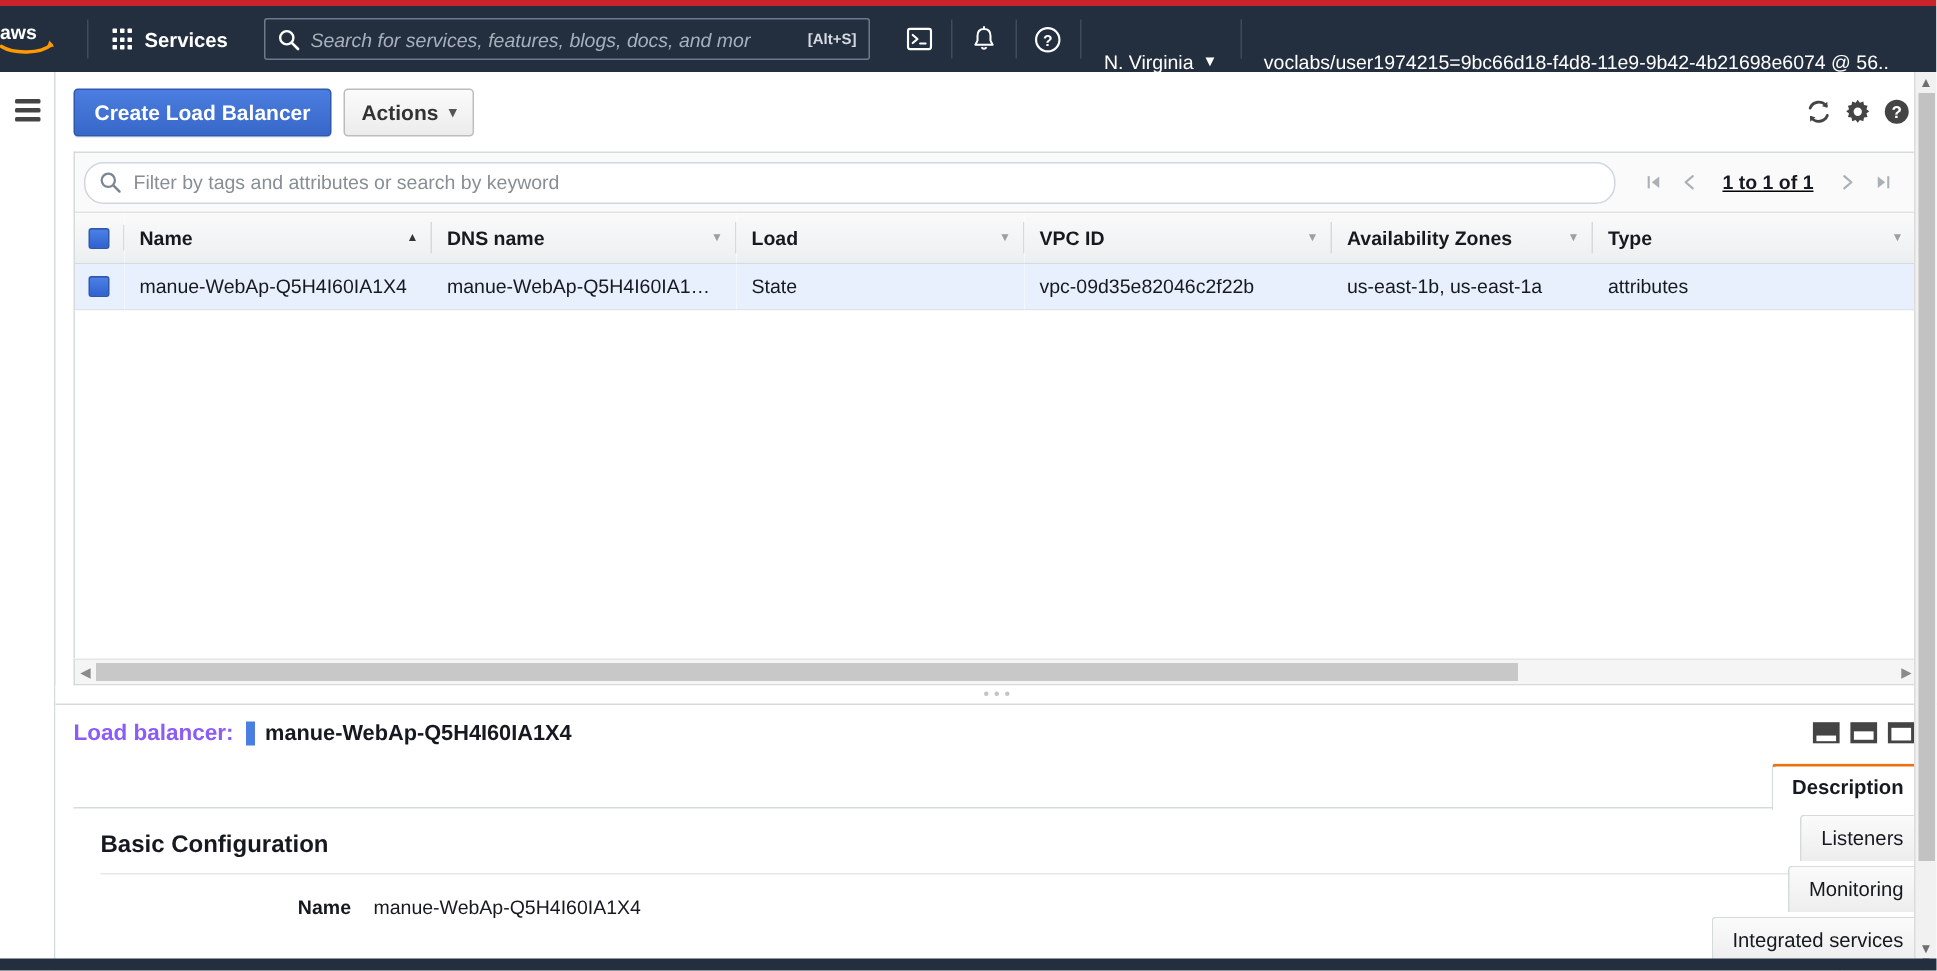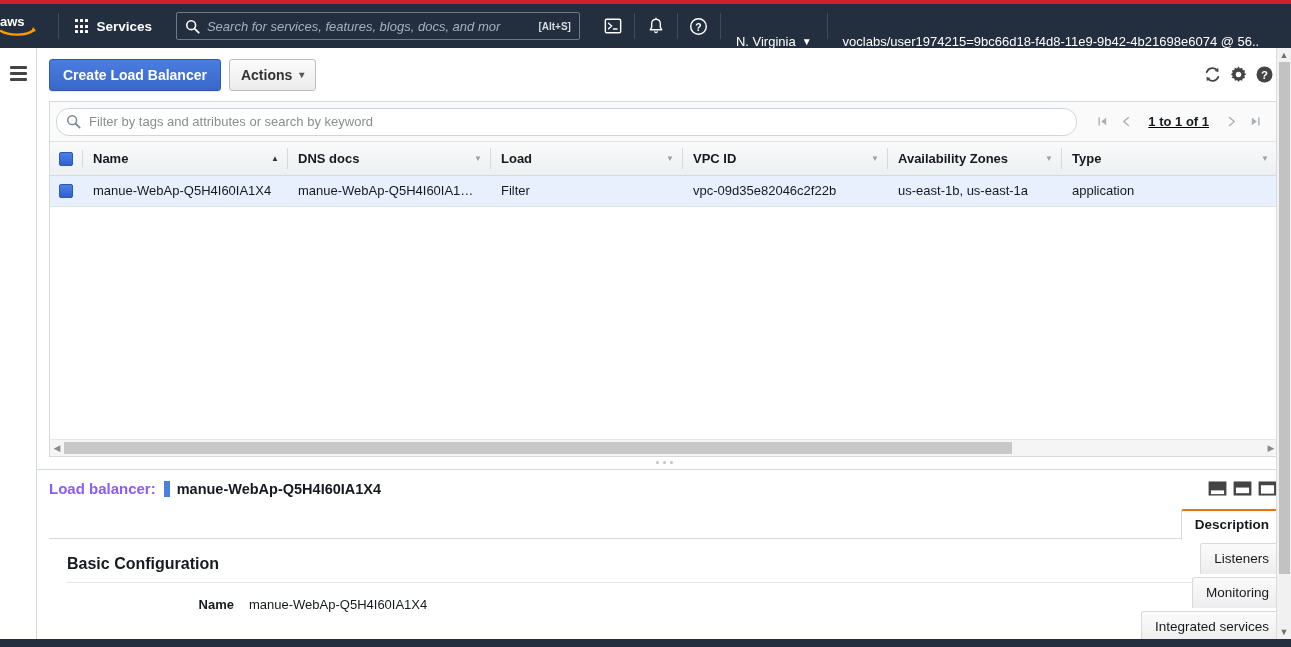--- a/index.html
+++ b/index.html
@@ -374,21 +374,21 @@
         <thead>
           <tr>
             <th class="cb">
               <span class="chk checked"></span>
             </th>
             <th>
               <span>Name</span>
               <span class="sorter active">▲</span>
             </th>
             <th>
-              <span>DNS docs</span>
+              <span>DNS name</span>
               <span class="sorter">▼</span>
             </th>
             <th>
               <span>Load</span>
               <span class="sorter">▼</span>
             </th>
             <th>
               <span>VPC ID</span>
               <span class="sorter">▼</span>
             </th>
@@ -402,24 +402,24 @@
             </th>
           </tr>
         </thead>
         <tbody>
           <tr class="row-selected">
             <td class="cb">
               <span class="chk checked"></span>
             </td>
             <td>manue-WebAp-Q5H4I60IA1X4</td>
             <td>manue-WebAp-Q5H4I60IA1…</td>
-            <td>Filter</td>
+            <td>State</td>
             <td>vpc-09d35e82046c2f22b</td>
             <td>us-east-1b, us-east-1a</td>
-            <td>application</td>
+            <td>attributes</td>
           </tr>
         </tbody>
       </table>
     </div>
 
     <div class="tablebody-space"></div>
 
     <div class="hscroll-area">
       <span class="hs-arrow">◀</span>
       <span class="hs-track">

